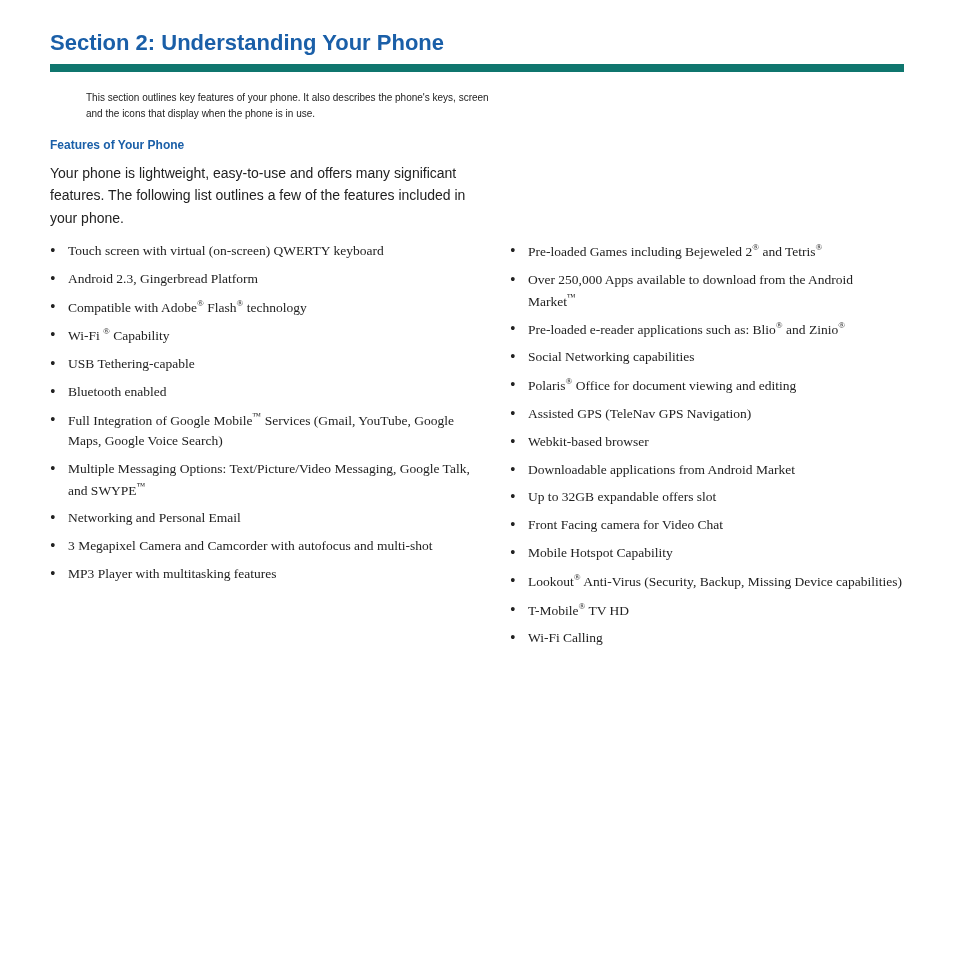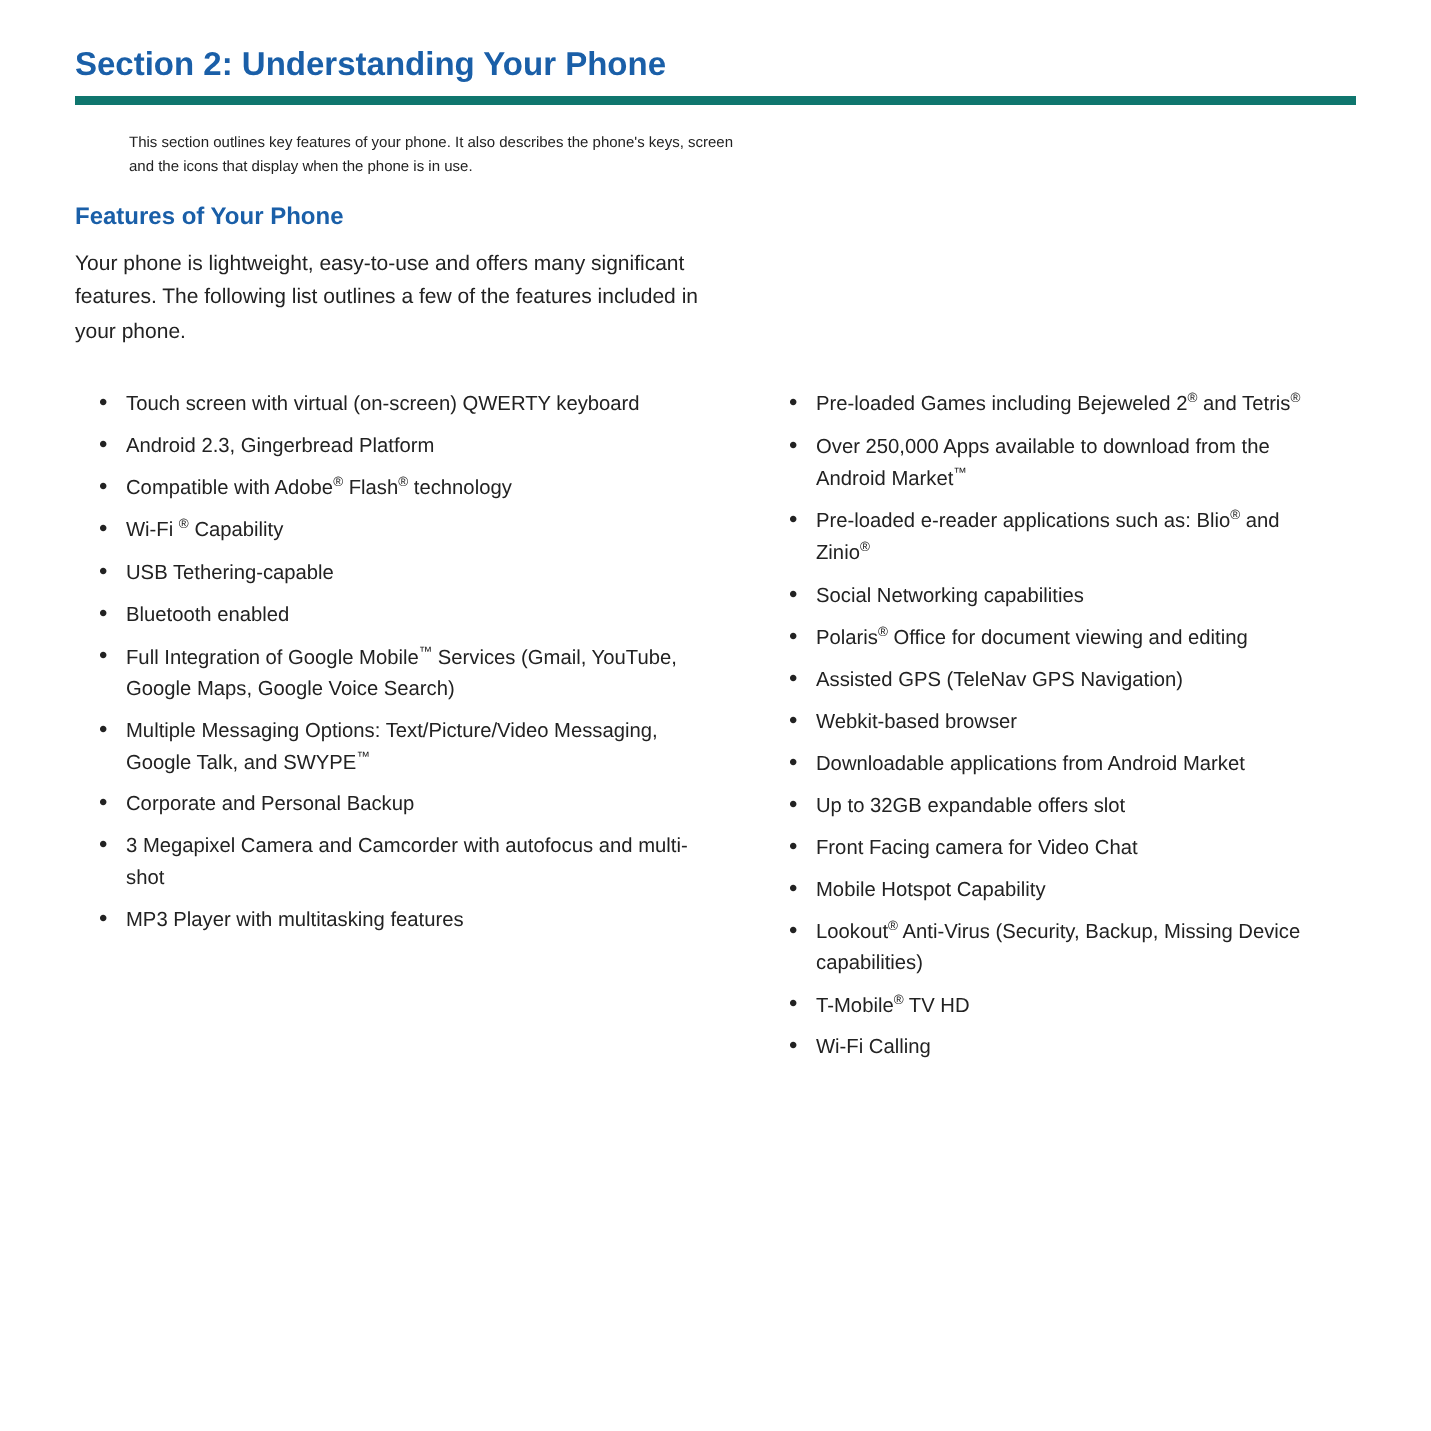--- a/index.html
+++ b/index.html
@@ -18,36 +18,36 @@
     }
 
     .page-container {
       padding: 30px 50px 40px 50px;
     }
 
     .section-title {
       color: #1a5fa8;
       font-size: 22px;
       font-weight: bold;
-      border-bottom: 6px solid #0f766e;
+      border-bottom: 8px solid #0f766e;
       padding-bottom: 8px;
       margin-bottom: 18px;
     }
 
     .intro-text {
       font-size: 10px;
       line-height: 1.6;
       margin-bottom: 16px;
       max-width: 420px;
       margin-left: 36px;
     }
 
     .features-heading {
       color: #1a5fa8;
-      font-size: 16px;
+      font-size: 12px;
       font-weight: bold;
       margin-bottom: 10px;
     }
 
     .features-intro {
       font-size: 14px;
       line-height: 1.6;
       margin-bottom: 12px;
       max-width: 420px;
     }
@@ -63,21 +63,22 @@
       max-width: 430px;
     }
 
     .col-right {
       flex: 1;
     }
 
     ul.feature-list {
       list-style: none;
       padding: 0;
-      margin: 16px;
+      margin: 0;
+      font-family: Liberation Serif, serif;
     }
 
     ul.feature-list li {
       padding-left: 18px;
       position: relative;
       margin-bottom: 7px;
       font-size: 13.5px;
       line-height: 1.55;
     }
 
@@ -120,21 +121,21 @@
     <div class="col-left">
       <ul class="feature-list">
       <li>Touch screen with virtual (on-screen) QWERTY keyboard</li>
           <li>Android 2.3, Gingerbread Platform</li>
           <li>Compatible with Adobe<sup>®</sup> Flash<sup>®</sup> technology</li>
           <li>Wi-Fi <sup>®</sup> Capability</li>
           <li>USB Tethering-capable</li>
           <li>Bluetooth enabled</li>
           <li>Full Integration of Google Mobile<sup>™</sup> Services (Gmail, YouTube, Google Maps, Google Voice Search)</li>
           <li>Multiple Messaging Options: Text/Picture/Video Messaging, Google Talk, and SWYPE<sup>™</sup></li>
-          <li>Corporate and Personal Backup</li>
+          <li>Networking and Personal Email</li>
           <li>3 Megapixel Camera and Camcorder with autofocus and multi-shot</li>
           <li>MP3 Player with multitasking features</li>
         </ul>
     </div>
     <div class="col-right">
       <ul class="feature-list">
       <li>Pre-loaded Games including Bejeweled 2<sup>®</sup> and Tetris<sup>®</sup></li>
           <li>Over 250,000 Apps available to download from the Android Market<sup>™</sup></li>
           <li>Pre-loaded e-reader applications such as: Blio<sup>®</sup> and Zinio<sup>®</sup></li>
           <li>Social Networking capabilities</li>

